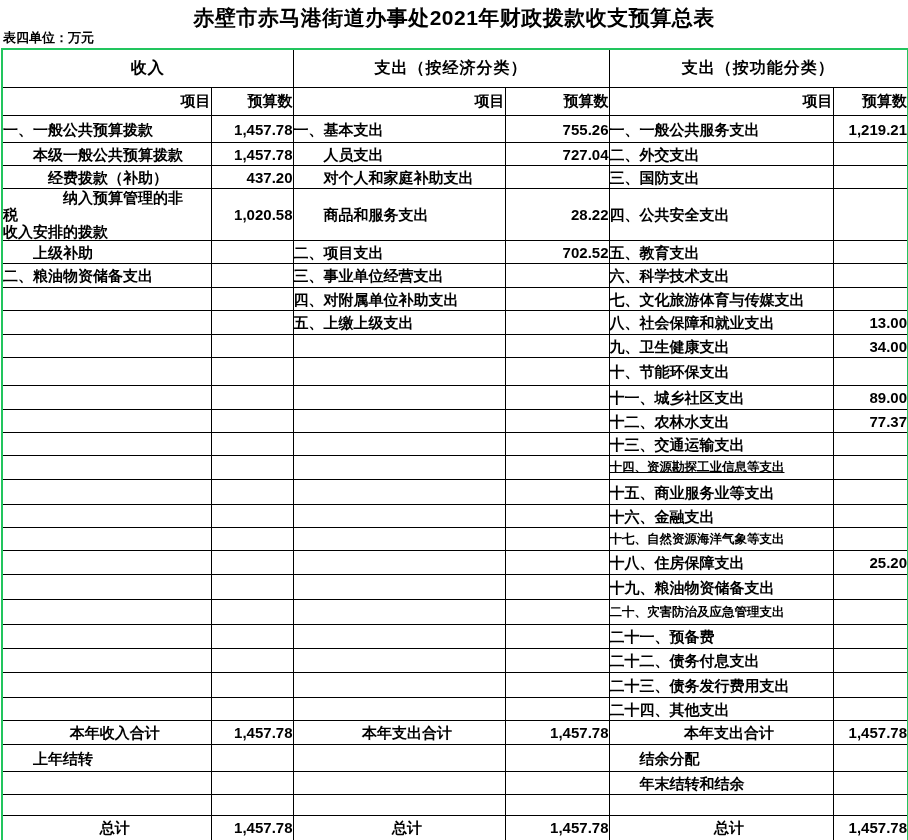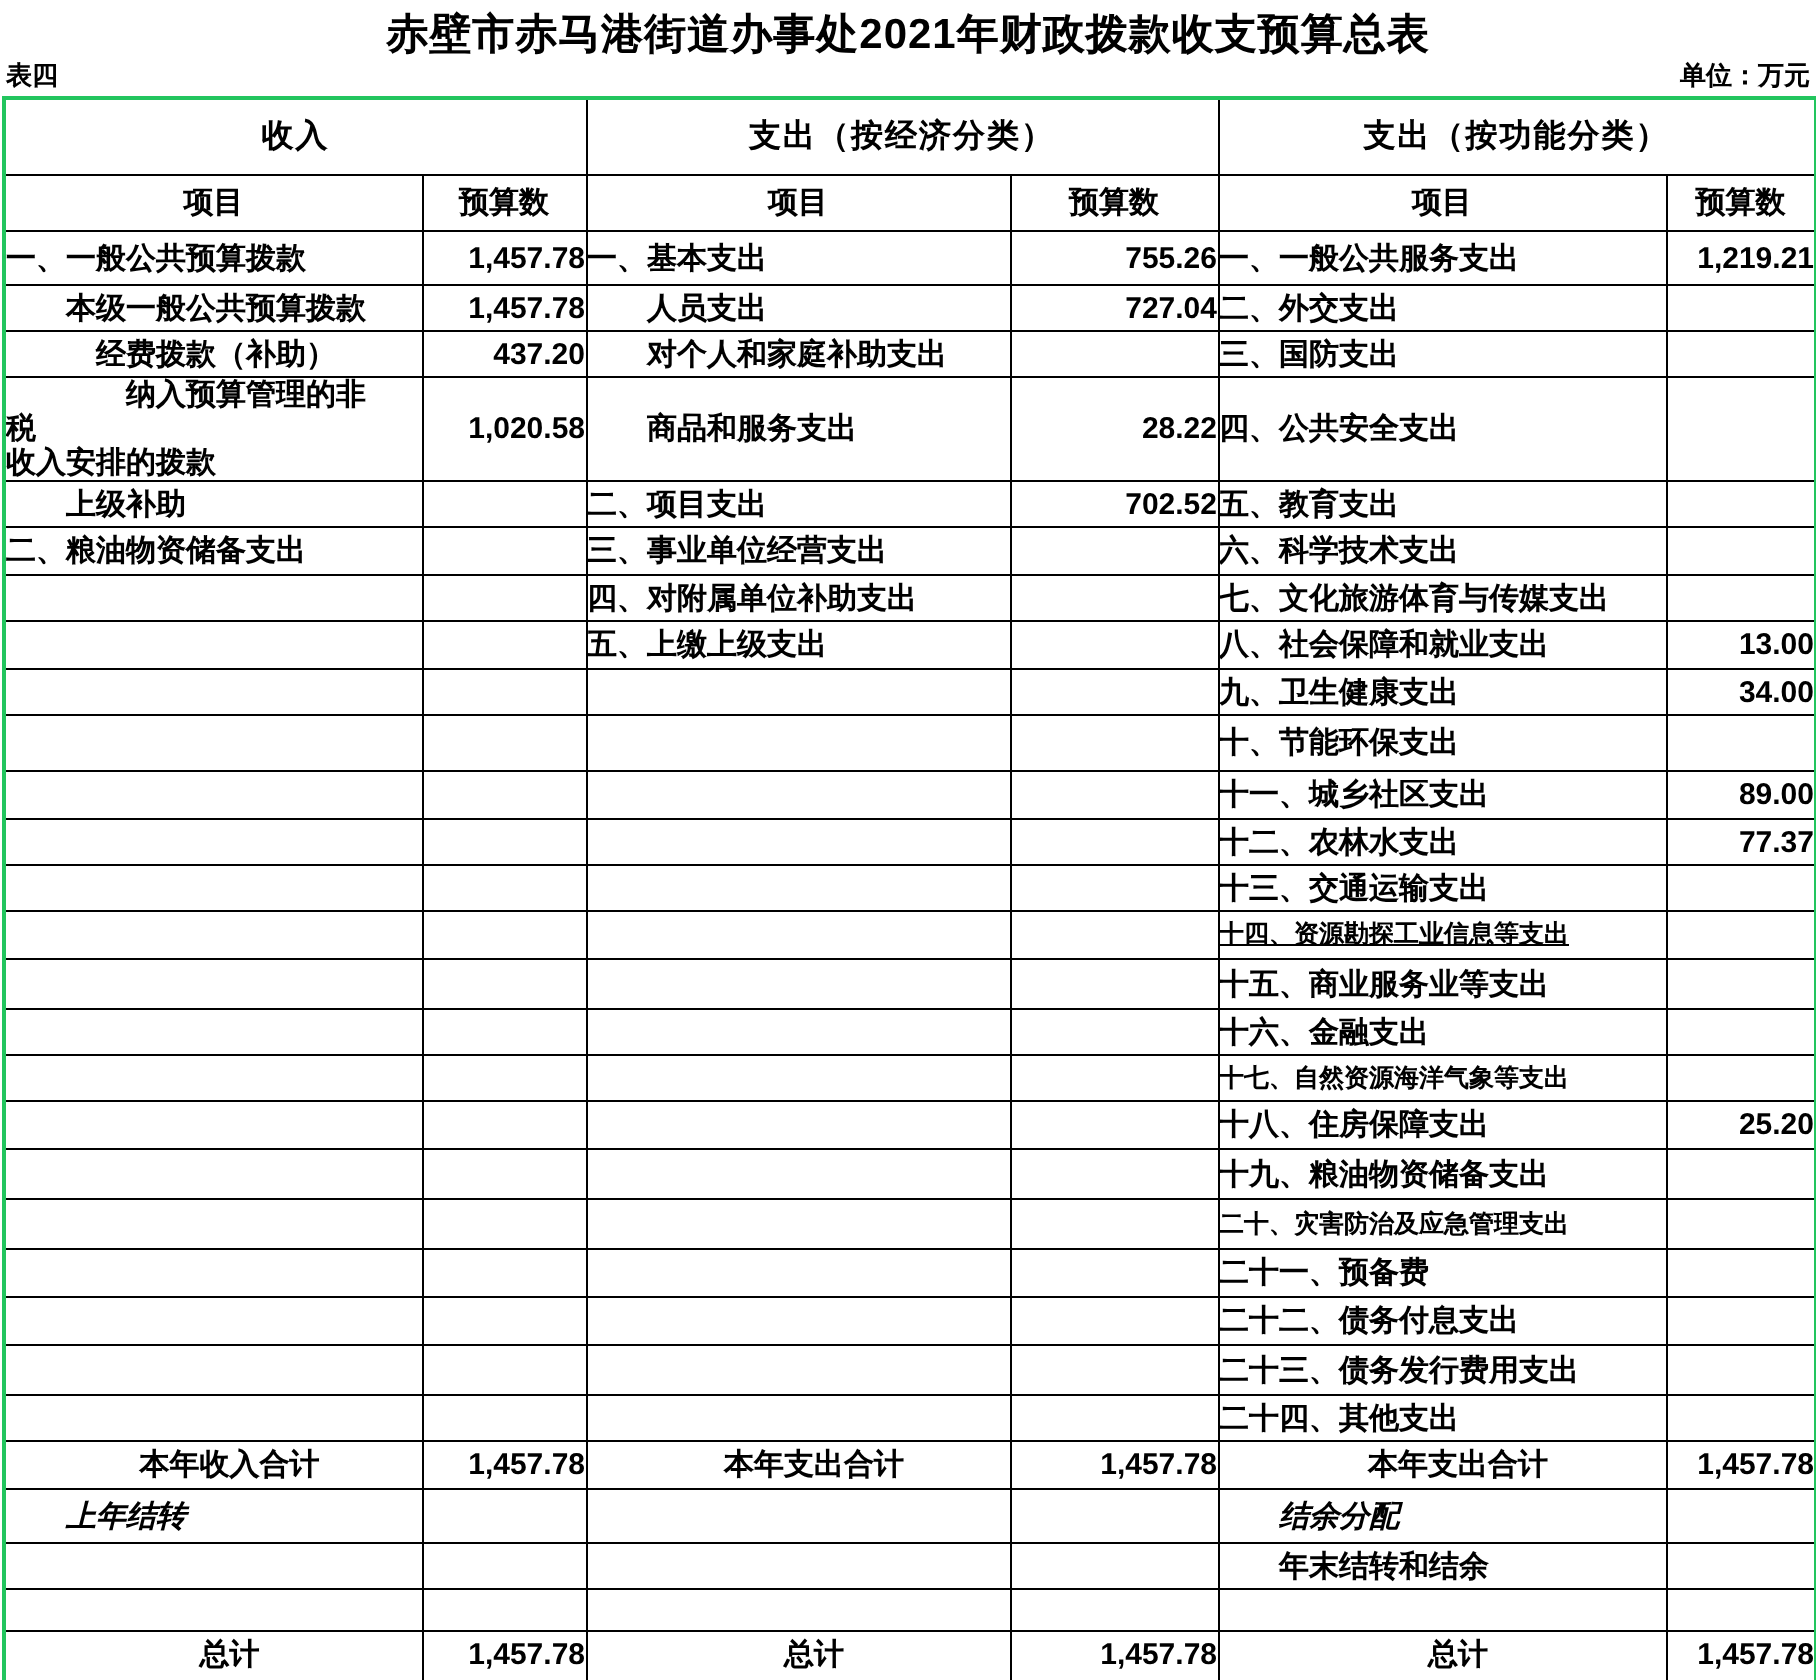--- a/index.html
+++ b/index.html
@@ -8,39 +8,39 @@
     font-family:"Liberation Sans","DejaVu Sans",sans-serif;
     color:#000;font-weight:700;
     -webkit-font-smoothing:none;
   }
   .page{width:906px;margin:0 1px;}
   .title{
     text-align:center;font-size:21px;font-weight:700;
     padding-top:5px;height:28px;line-height:26px;letter-spacing:0.5px;
   }
   .meta{
-    display:flex;justify-content:space-between;align-items:flex-end;
+    display:flex;align-items:flex-end;
     font-size:13px;height:14px;padding:0 2px 1px 2px;
   }
   table.budget{
     border-collapse:collapse;table-layout:fixed;width:906px;
     border:2px solid #22c55e;
   }
   table.budget col.c-item1{width:209px}
   table.budget col.c-amt1{width:82px}
   table.budget col.c-item2{width:212px}
   table.budget col.c-amt2{width:104px}
   table.budget col.c-item3{width:224px}
   table.budget col.c-amt3{width:75px}
   table.budget th,table.budget td{
     border:1px solid #000;padding:0;vertical-align:middle;
     font-weight:700;overflow:hidden;
   }
   thead tr.group-row th{height:37px;font-size:16px;text-align:center;letter-spacing:1px;}
-  thead tr.sub-row th{height:27px;font-size:15px;text-align:center;}
+  thead tr.sub-row th{height:27px;font-size:15px;text-align:right;}
   td.item{
     font-size:15px;text-align:left;padding-left:3px;
     white-space:pre-wrap;line-height:17px;
   }
   td.item.small{font-size:12.5px;}
   td.item.center{text-align:center;padding-left:16px;}
   td.amount{
     font-size:15px;text-align:right;padding-right:4px;
     white-space:nowrap;
   }
@@ -274,21 +274,21 @@
           <td class="amount"></td>
         </tr>
         <tr style="height: 24px;">
           <td class="item center">本年收入合计</td>
           <td class="amount">1,457.78</td>
           <td class="item center">本年支出合计</td>
           <td class="amount">1,457.78</td>
           <td class="item center">本年支出合计</td>
           <td class="amount">1,457.78</td>
         </tr>
-        <tr style="height: 27px; font-style: italic;">
+        <tr style="height: 27px;">
           <td class="item">　　上年结转</td>
           <td class="amount"></td>
           <td class="item"></td>
           <td class="amount"></td>
           <td class="item">　　结余分配</td>
           <td class="amount"></td>
         </tr>
         <tr style="height: 23px;">
           <td class="item"></td>
           <td class="amount"></td>

